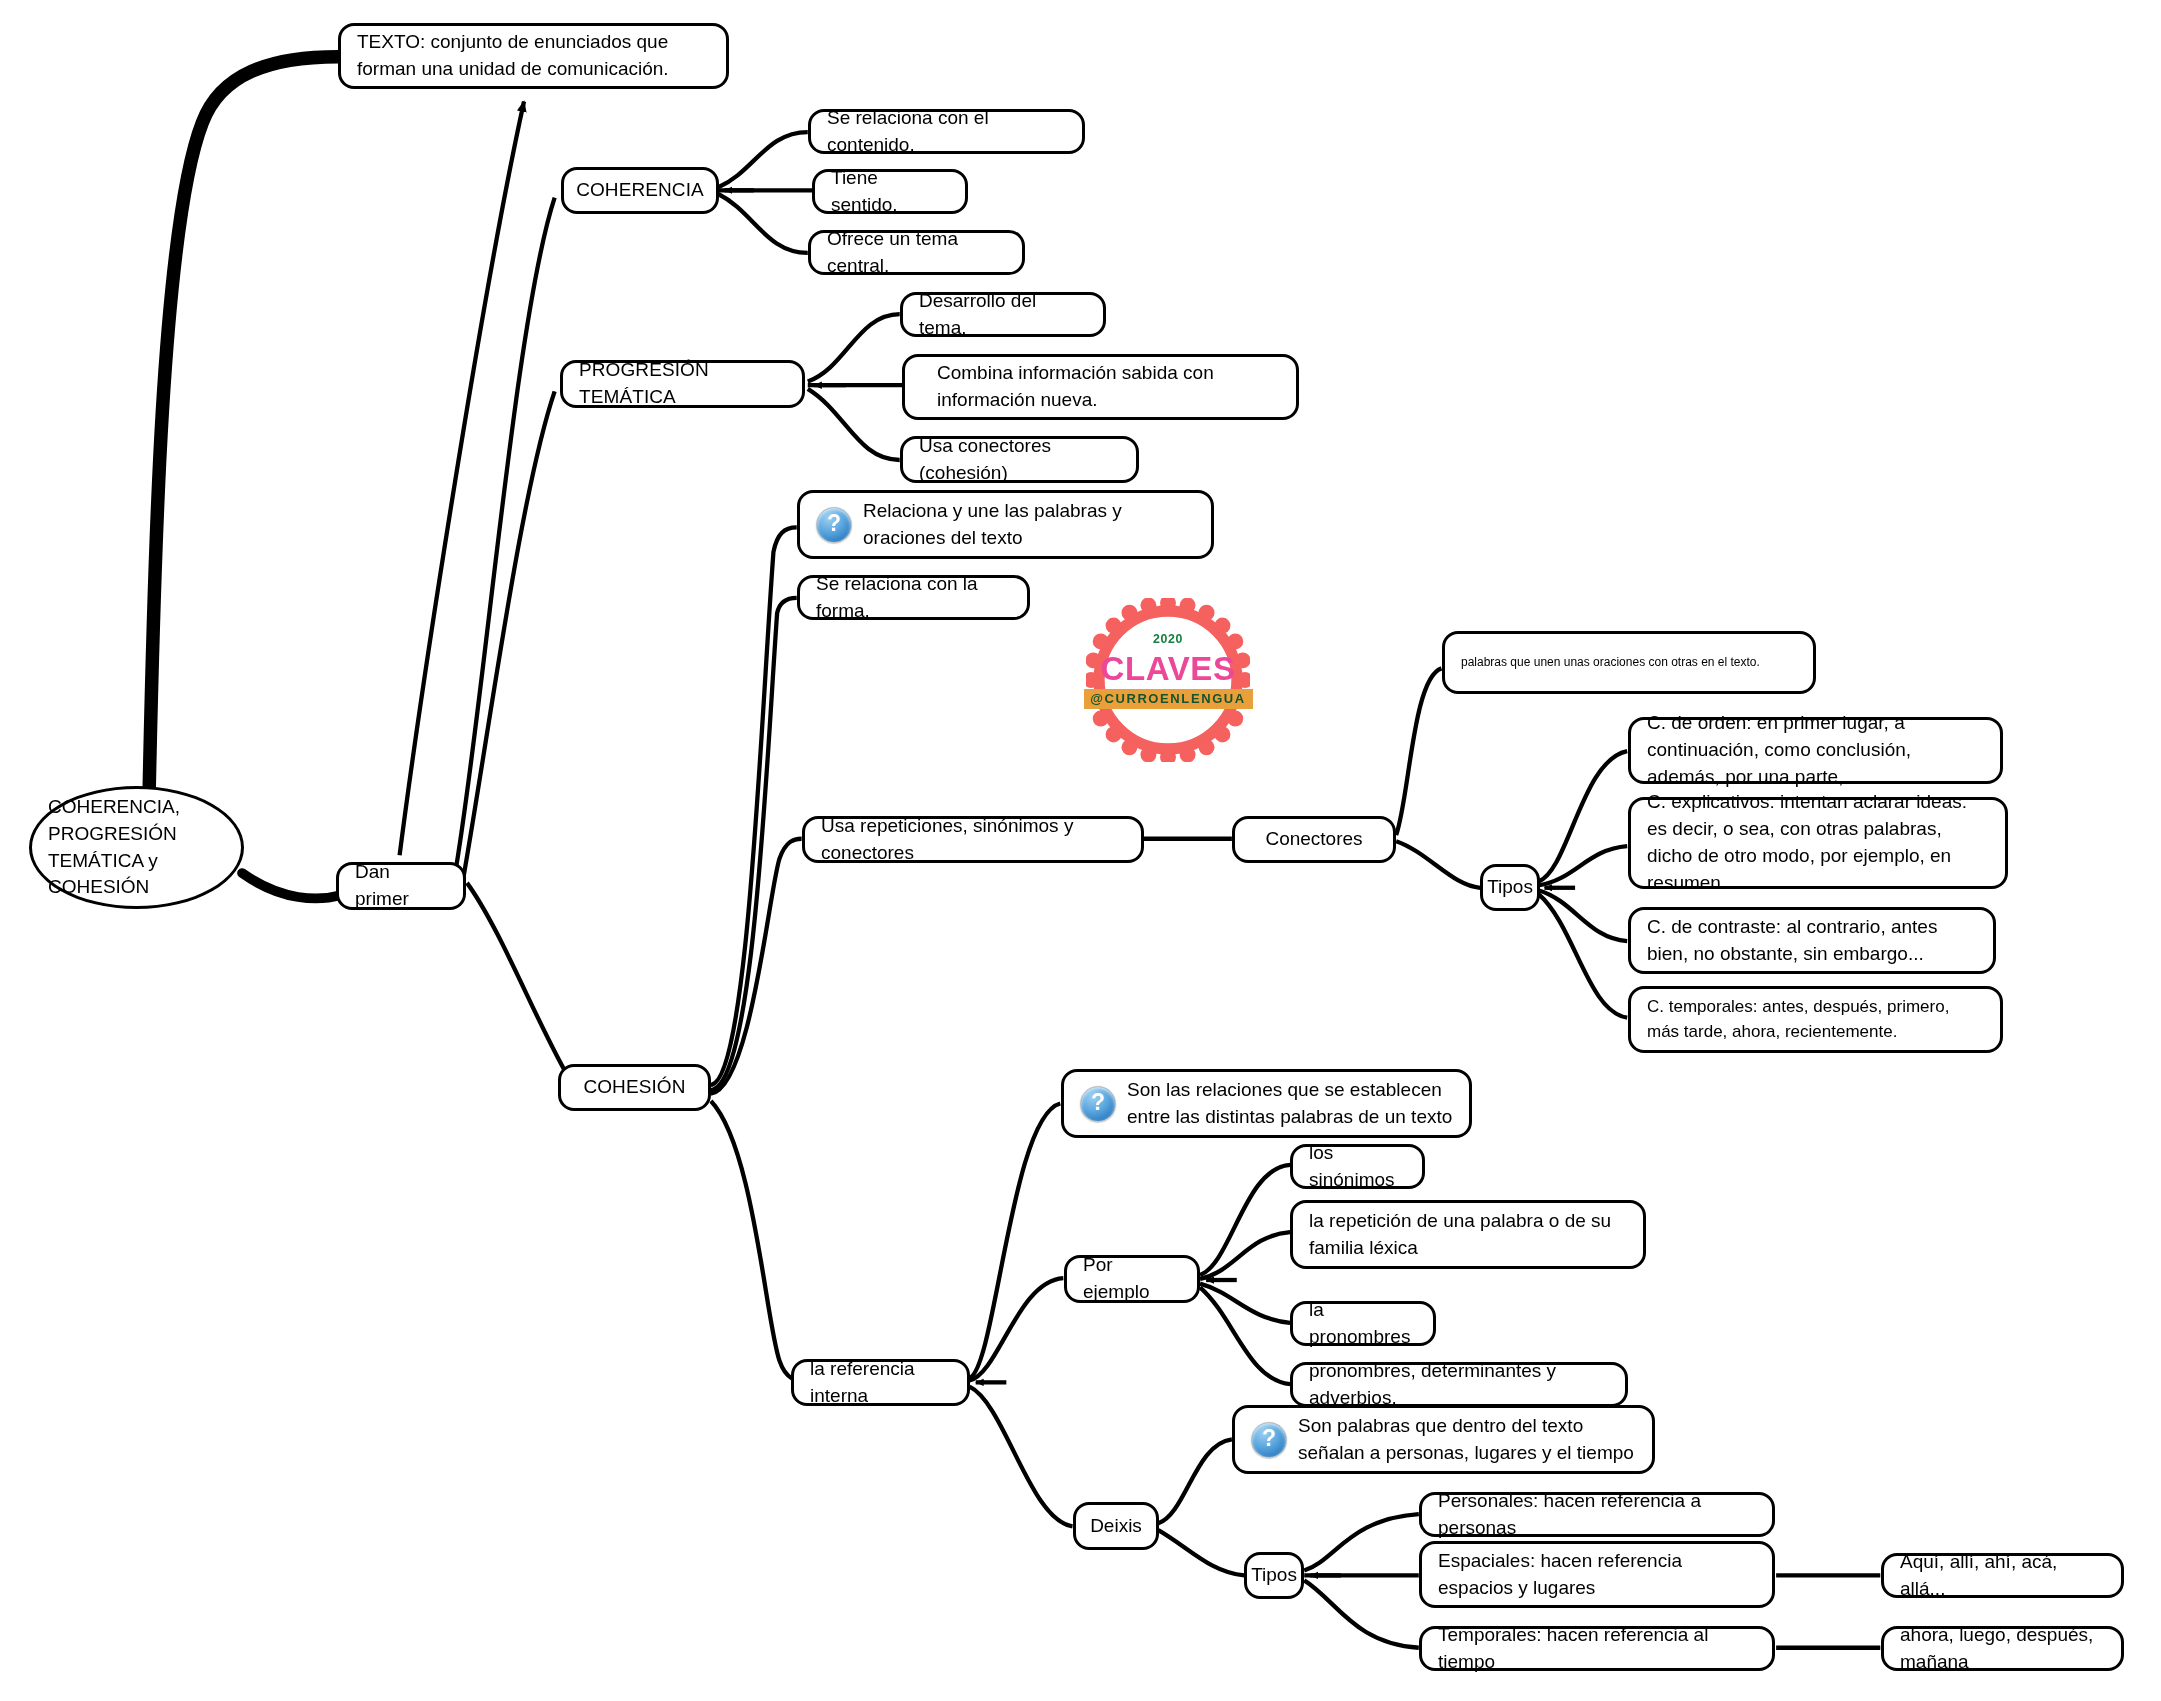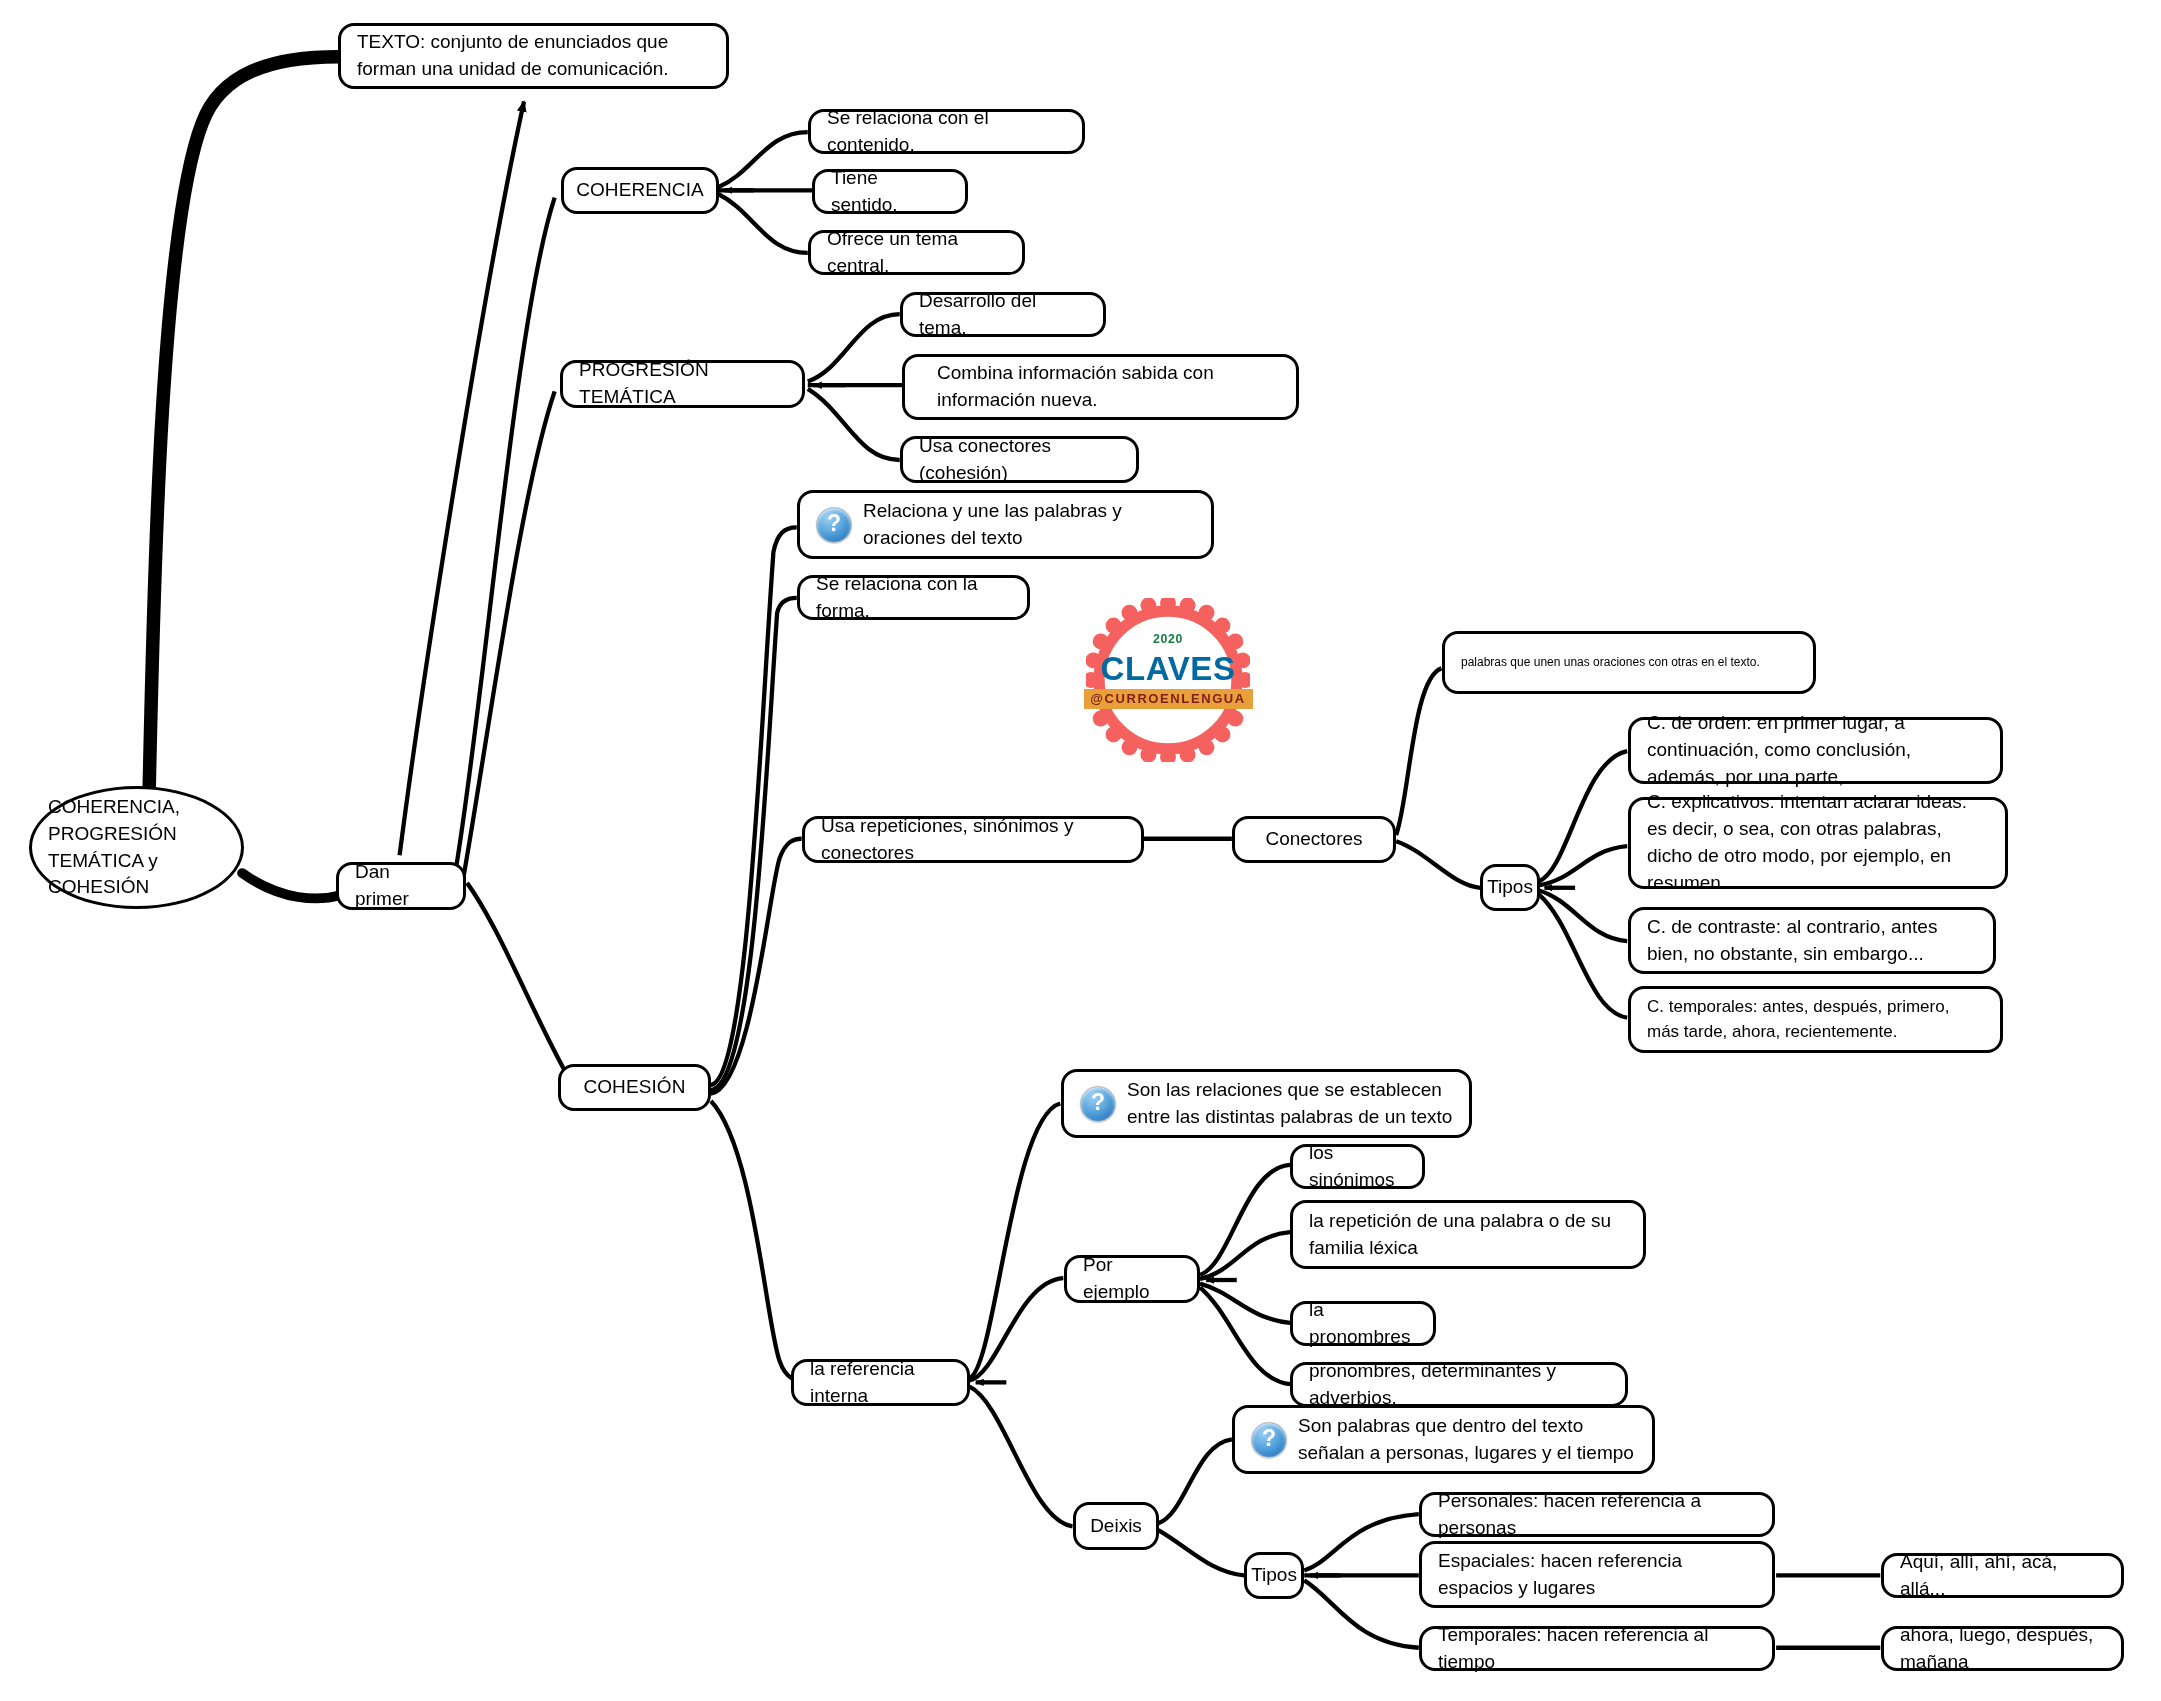--- a/index.html
+++ b/index.html
@@ -85,33 +85,33 @@
     font-size: 12.3px;
     font-weight: bold;
     letter-spacing: 0.6px;
   }
   #logo .word {
     position: absolute;
     left: 0;
     top: 52px;
     width: 164px;
     text-align: center;
-    color: #0369a1;
+    color: #ec4899;
     font-size: 33px;
     font-weight: bold;
     letter-spacing: 0.6px;
   }
   #logo .banner {
     position: absolute;
     left: -2.5px;
     top: 91px;
     width: 169px;
     height: 19.6px;
     background: #e9a03a;
-    color: #7f1d1d;
+    color: #14532d;
     font-size: 13px;
     font-weight: bold;
     letter-spacing: 1.6px;
     text-align: center;
     line-height: 19.6px;
   }
 </style>
 </head>
 <body>
 

